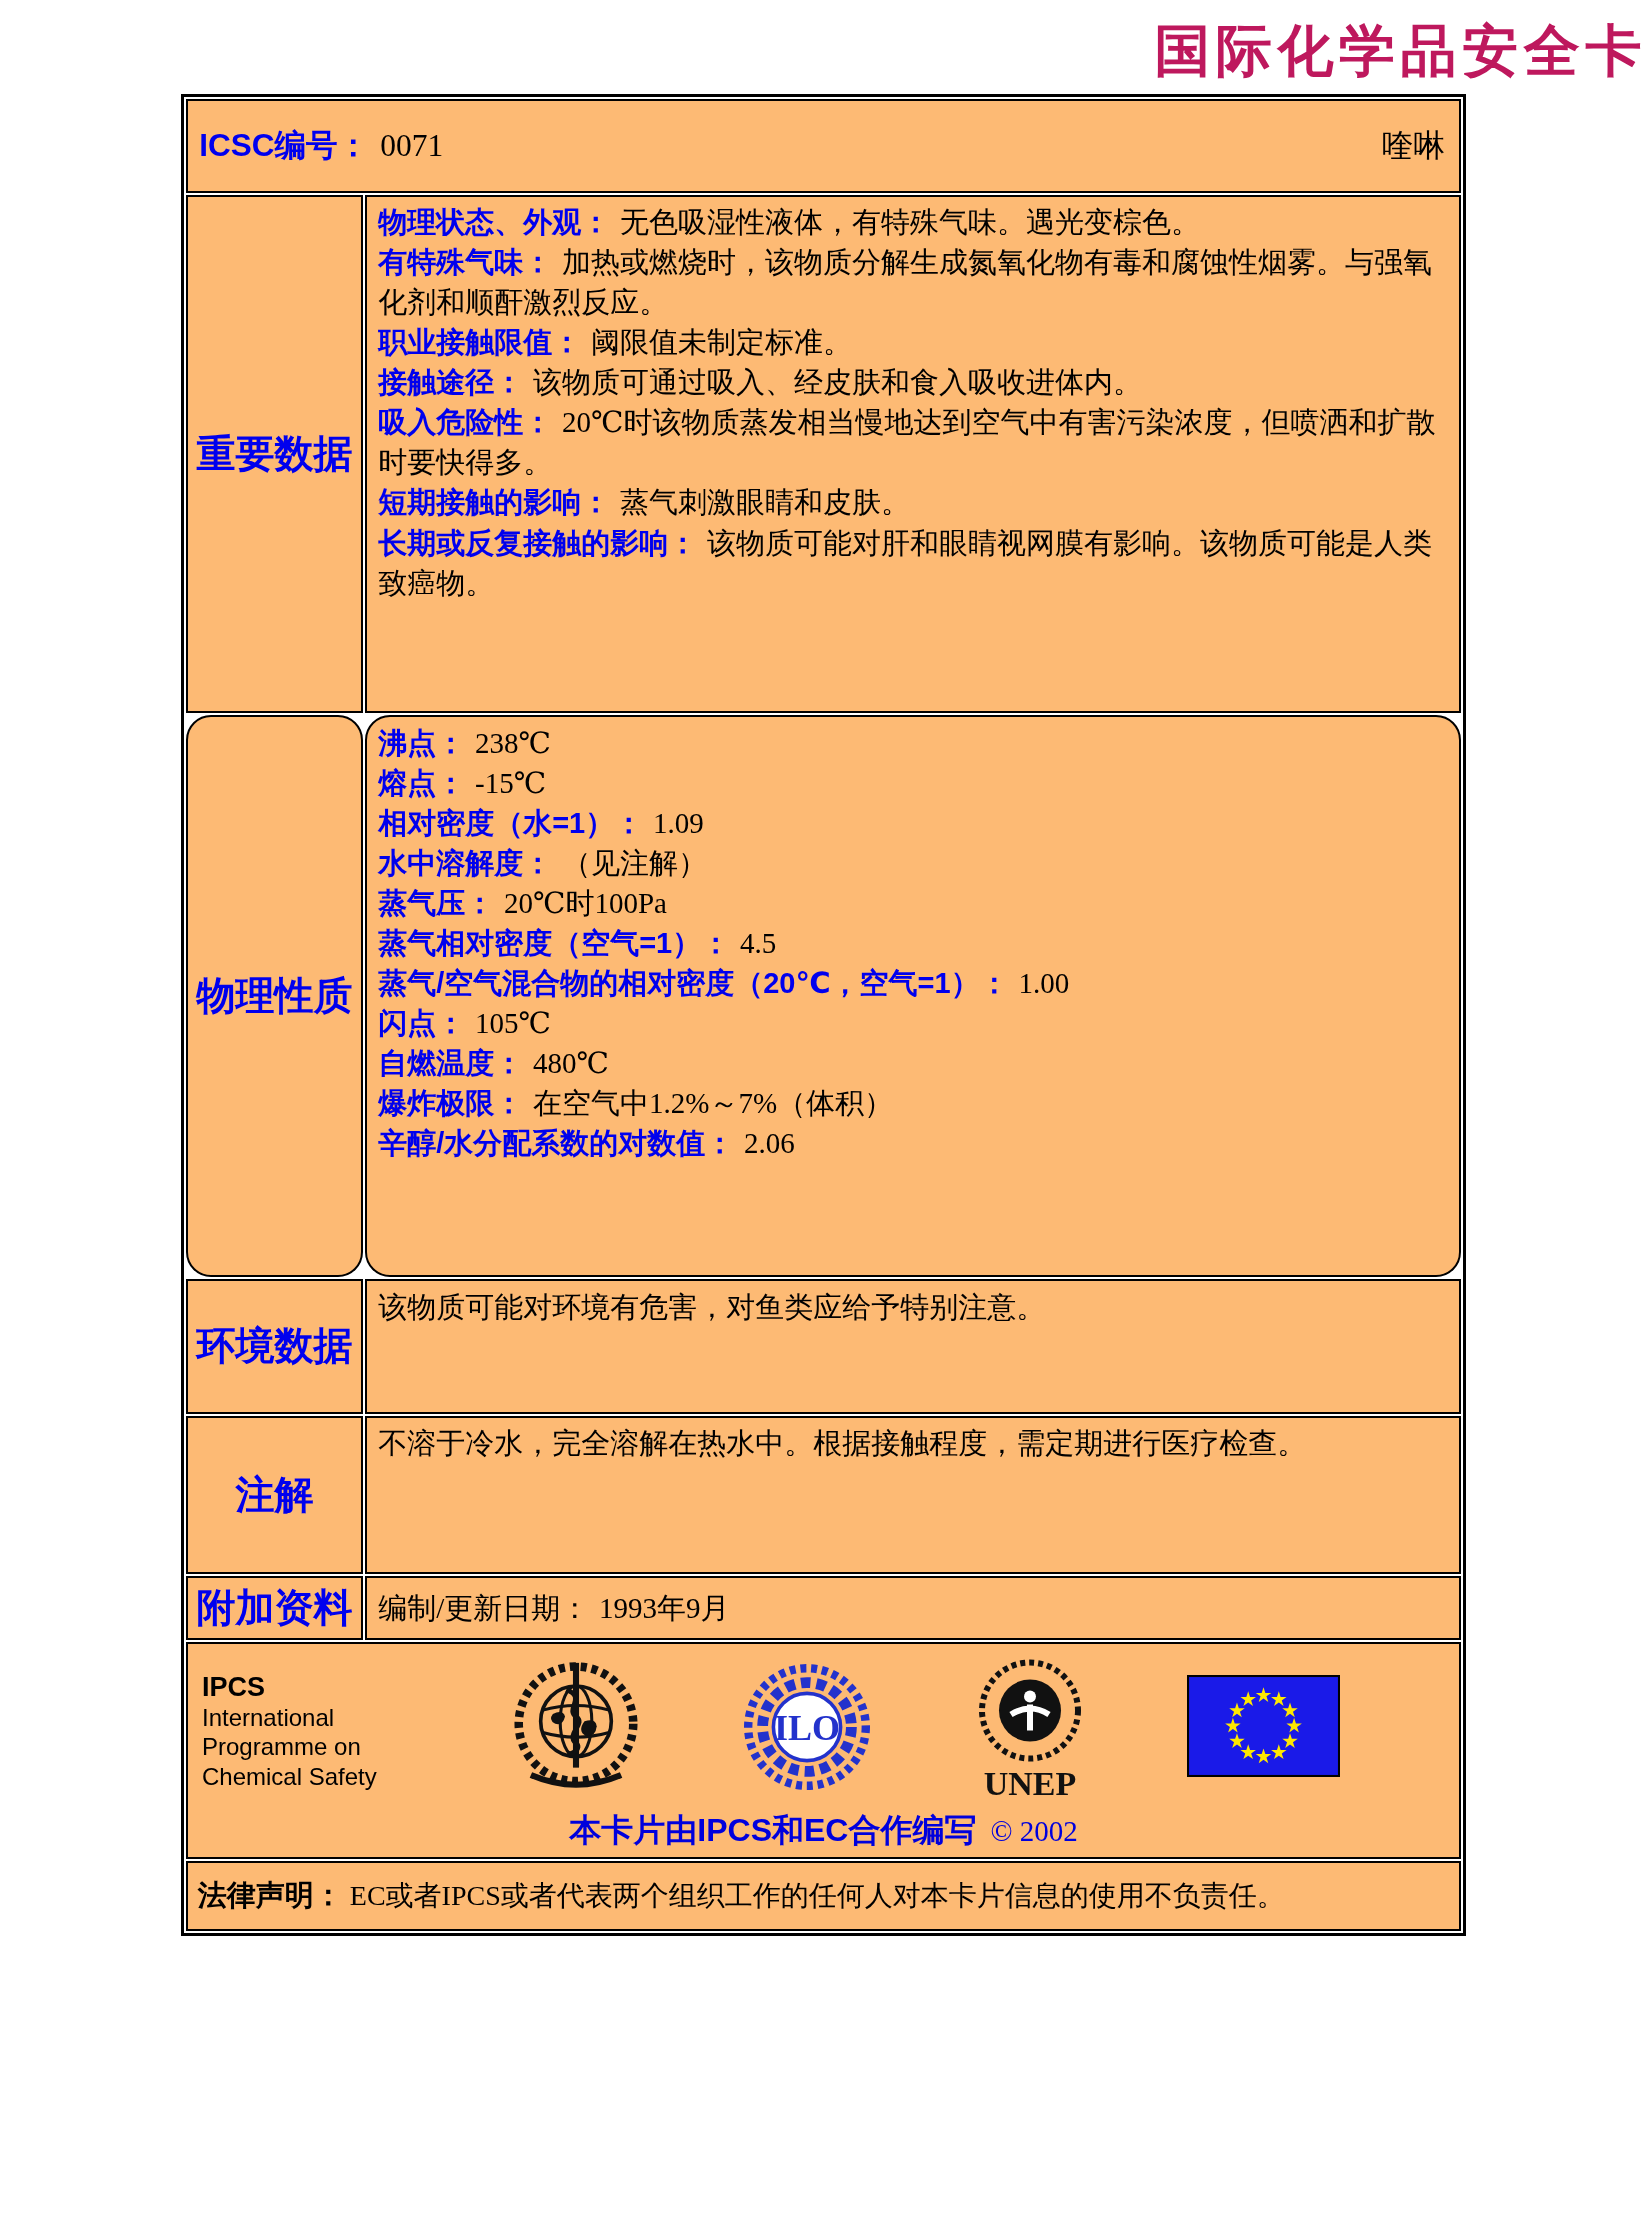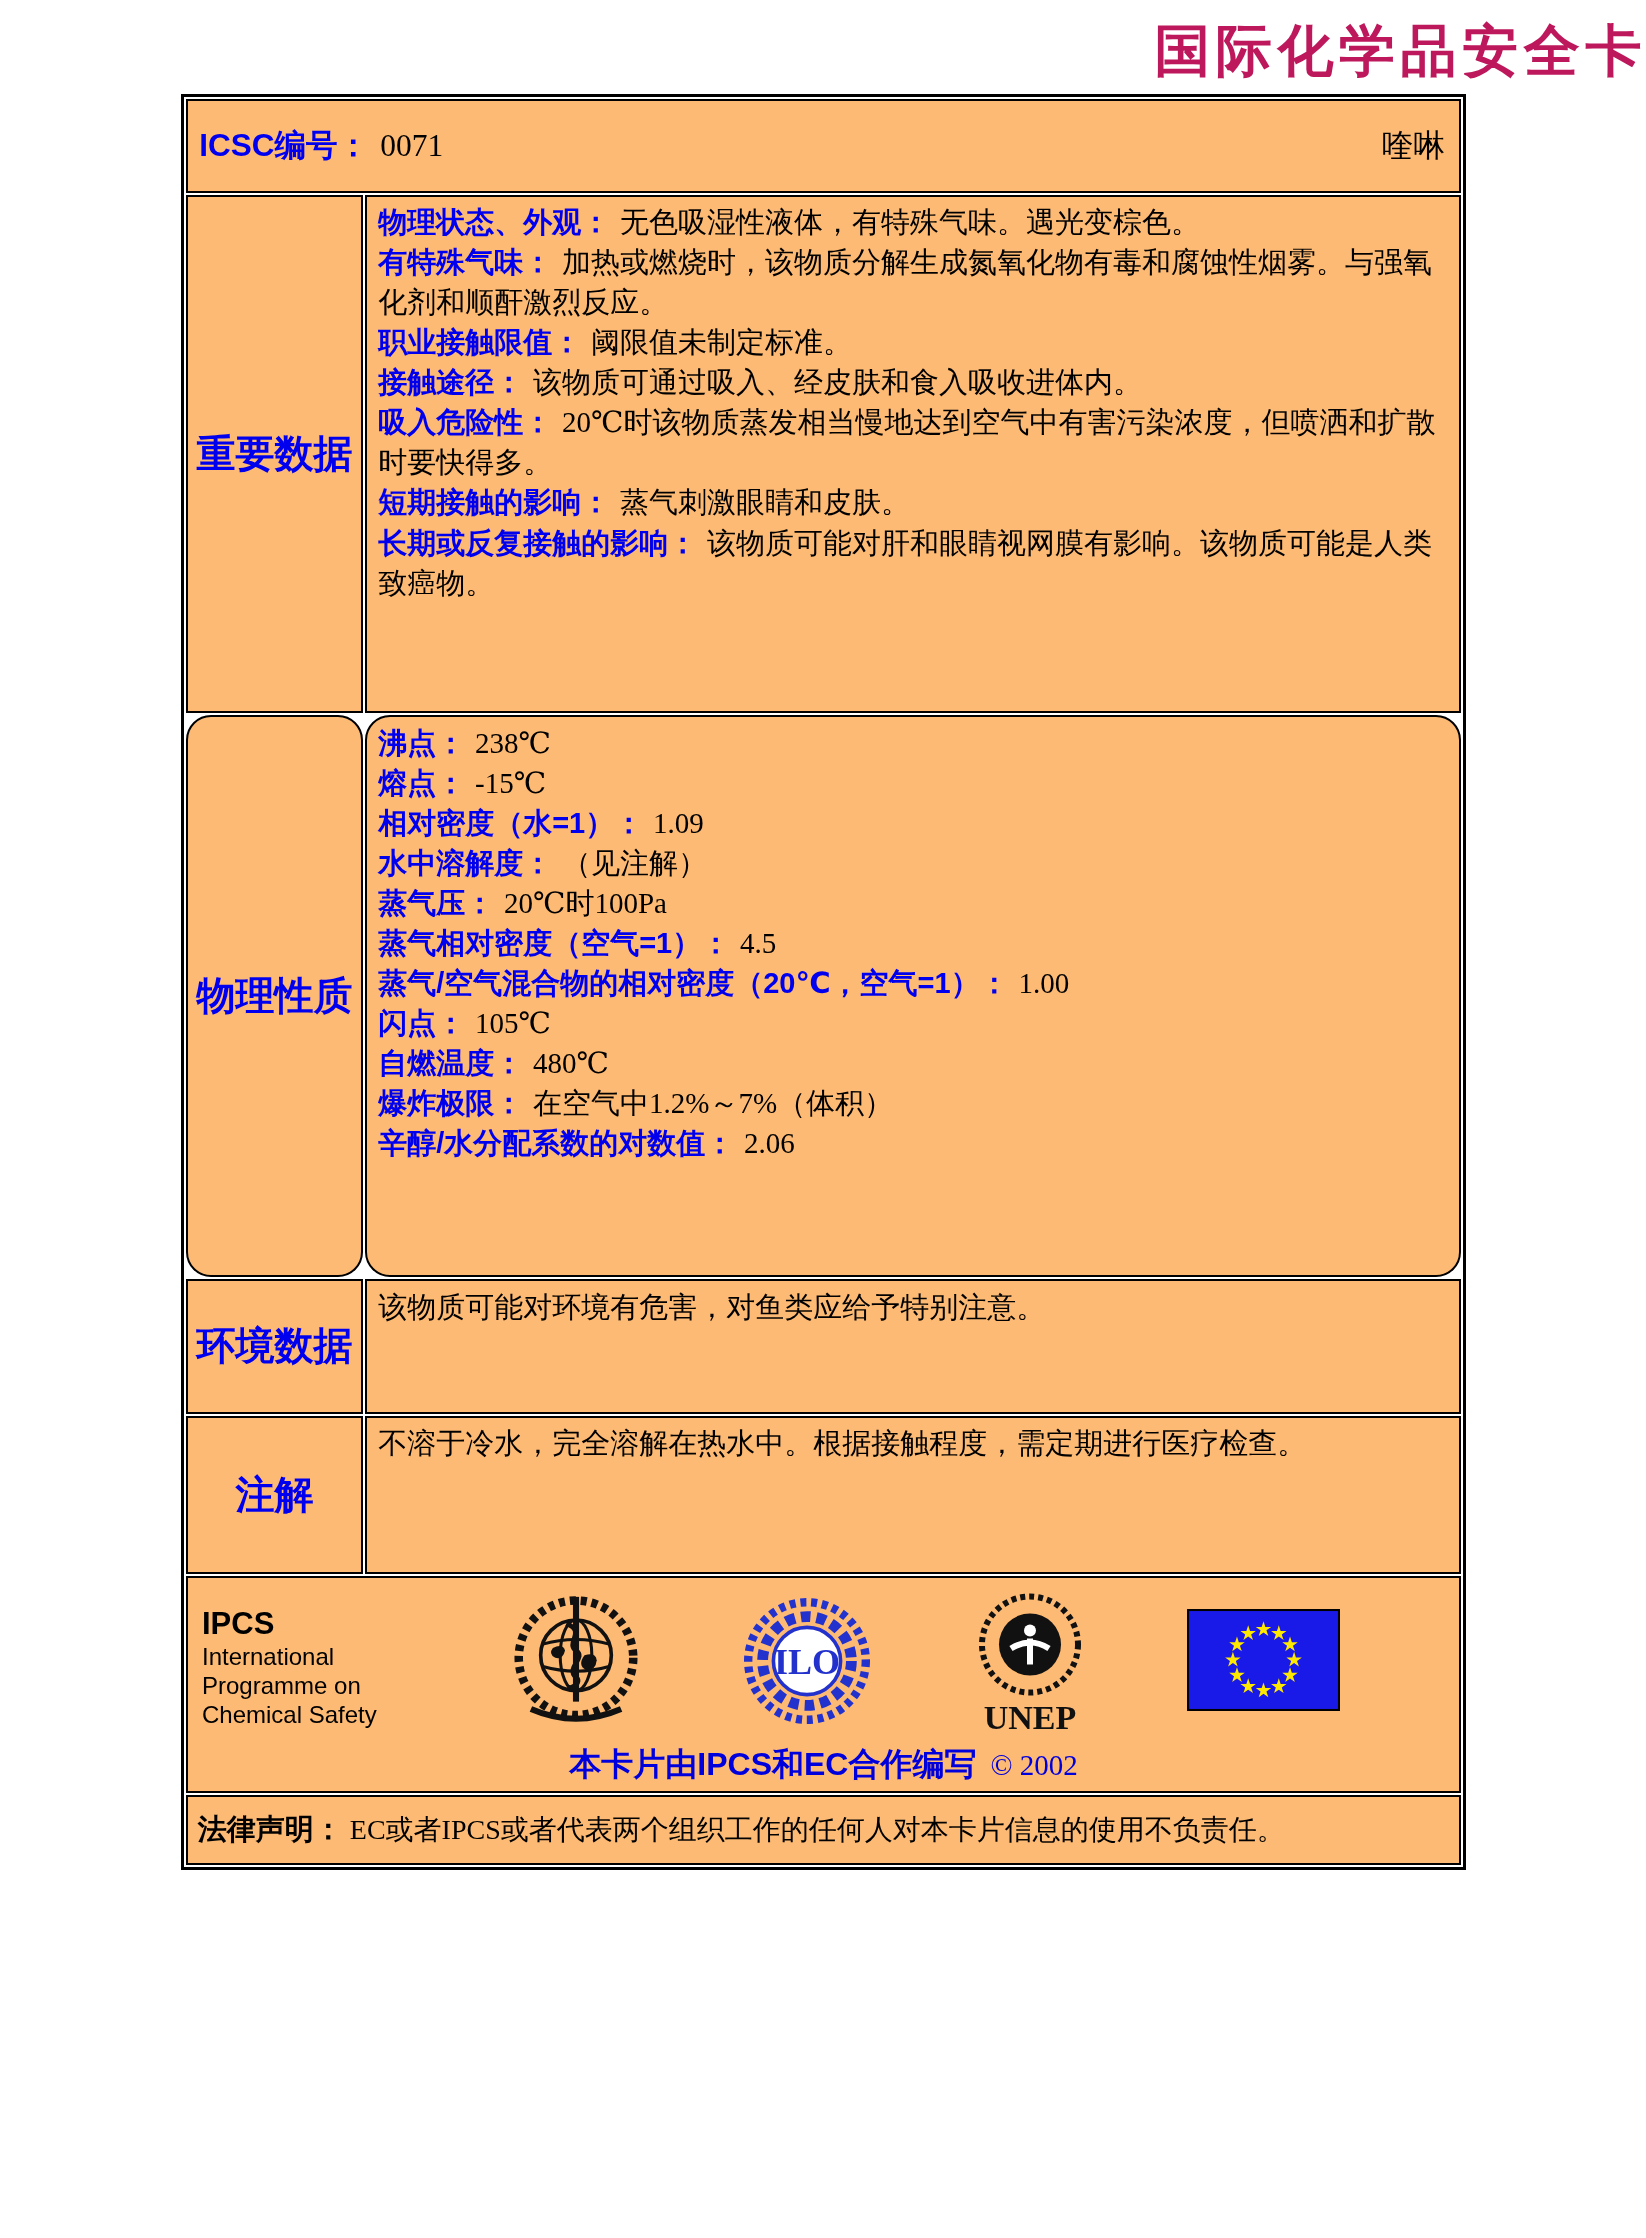--- a/index.html
+++ b/index.html
@@ -50,21 +50,21 @@
   tr.r-additional td.content-cell{vertical-align:middle;padding-top:0;}
   td.logos-cell{height:191px;vertical-align:top;padding:4.2px 7px;}
   .logos-flex{
     display:flex;justify-content:space-between;align-items:flex-start;
     padding:5.6px 112px 0 7px;
   }
   .ipcs-block{
     font-family:"Liberation Sans","DejaVu Sans",sans-serif;
     margin-top:18px;width:210px;
   }
-  .ipcs-acronym{font-weight:bold;font-size:31px;line-height:1.15;}
+  .ipcs-acronym{font-weight:bold;font-size:27px;line-height:1.15;}
   .ipcs-line{font-size:24px;line-height:1.22;}
   .logo{display:block;}
   .logo-who{margin-top:4.2px;}
   .logo-ilo{margin-top:7px;}
   .logo-unep{margin-top:0;}
   .logo-eu{margin-top:21px;}
   .caption-line{
     text-align:center;margin-top:4.2px;
     font-family:"Liberation Sans","DejaVu Sans",sans-serif;
   }
@@ -137,20 +137,26 @@
     </td>
   </tr>
 
   <tr class="r-notes">
     <td class="cell label-cell">注解</td>
     <td class="cell content-cell">
       <div class="line"><span class="v">不溶于冷水，完全溶解在热水中。根据接触程度，需定期进行医疗检查。</span></div>
     </td>
   </tr>
 
+  <tr class="r-additional">
+    <td class="cell label-cell">附加资料</td>
+    <td class="cell content-cell">
+      <div class="line"><span class="v">编制/更新日期：</span><span class="v" style="margin-left:9.8px;">1993年9月</span></div>
+    </td>
+  </tr>
 
   <tr>
     <td class="cell logos-cell" colspan="2">
       <div class="logos-flex">
         <div class="ipcs-block">
           <div class="ipcs-acronym">IPCS</div>
           <div class="ipcs-line">International</div>
           <div class="ipcs-line">Programme on</div>
           <div class="ipcs-line">Chemical Safety</div>
         </div>

